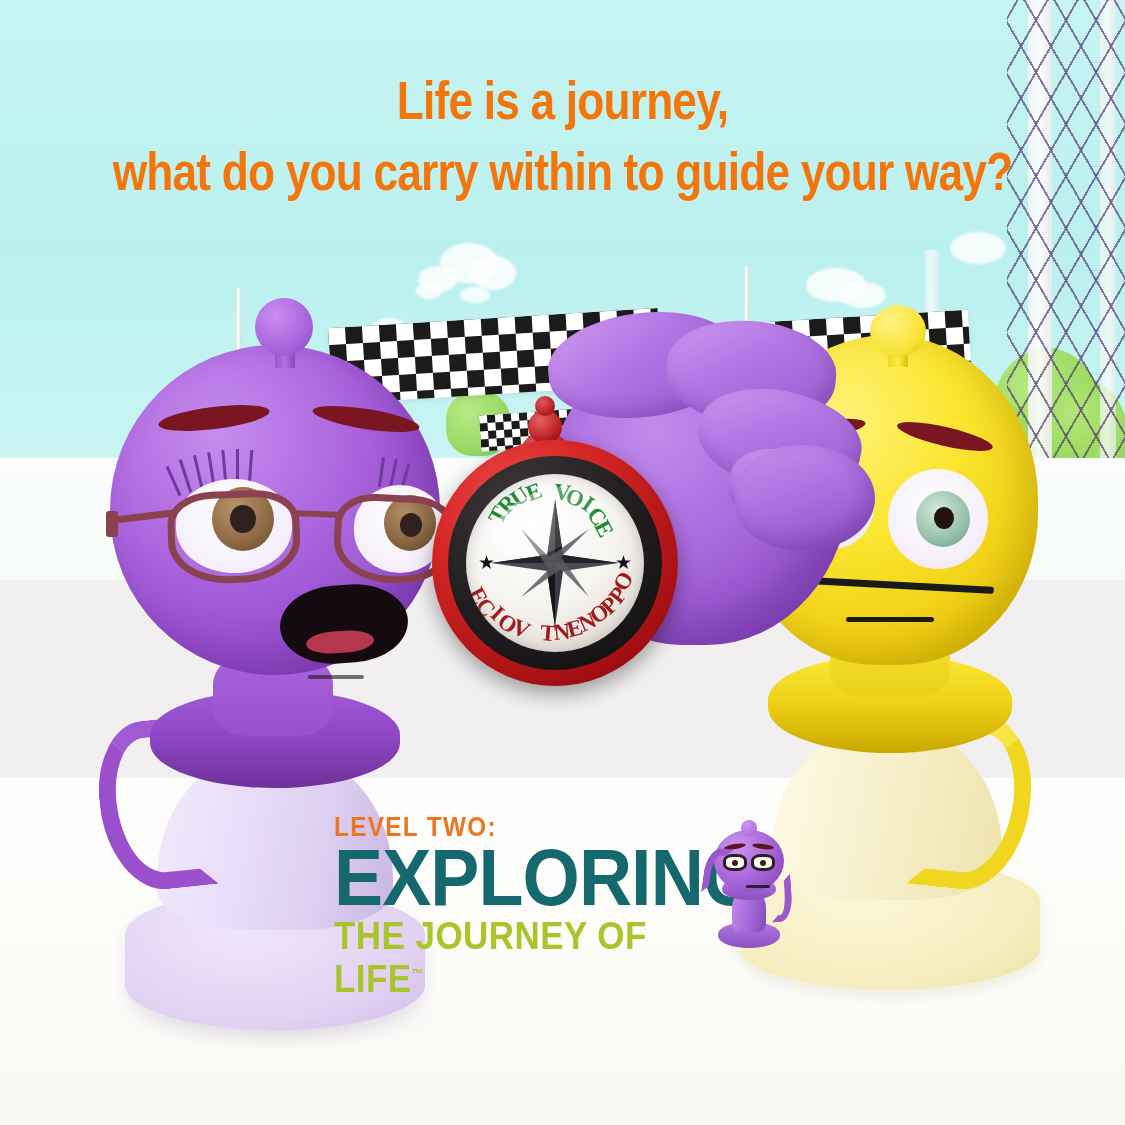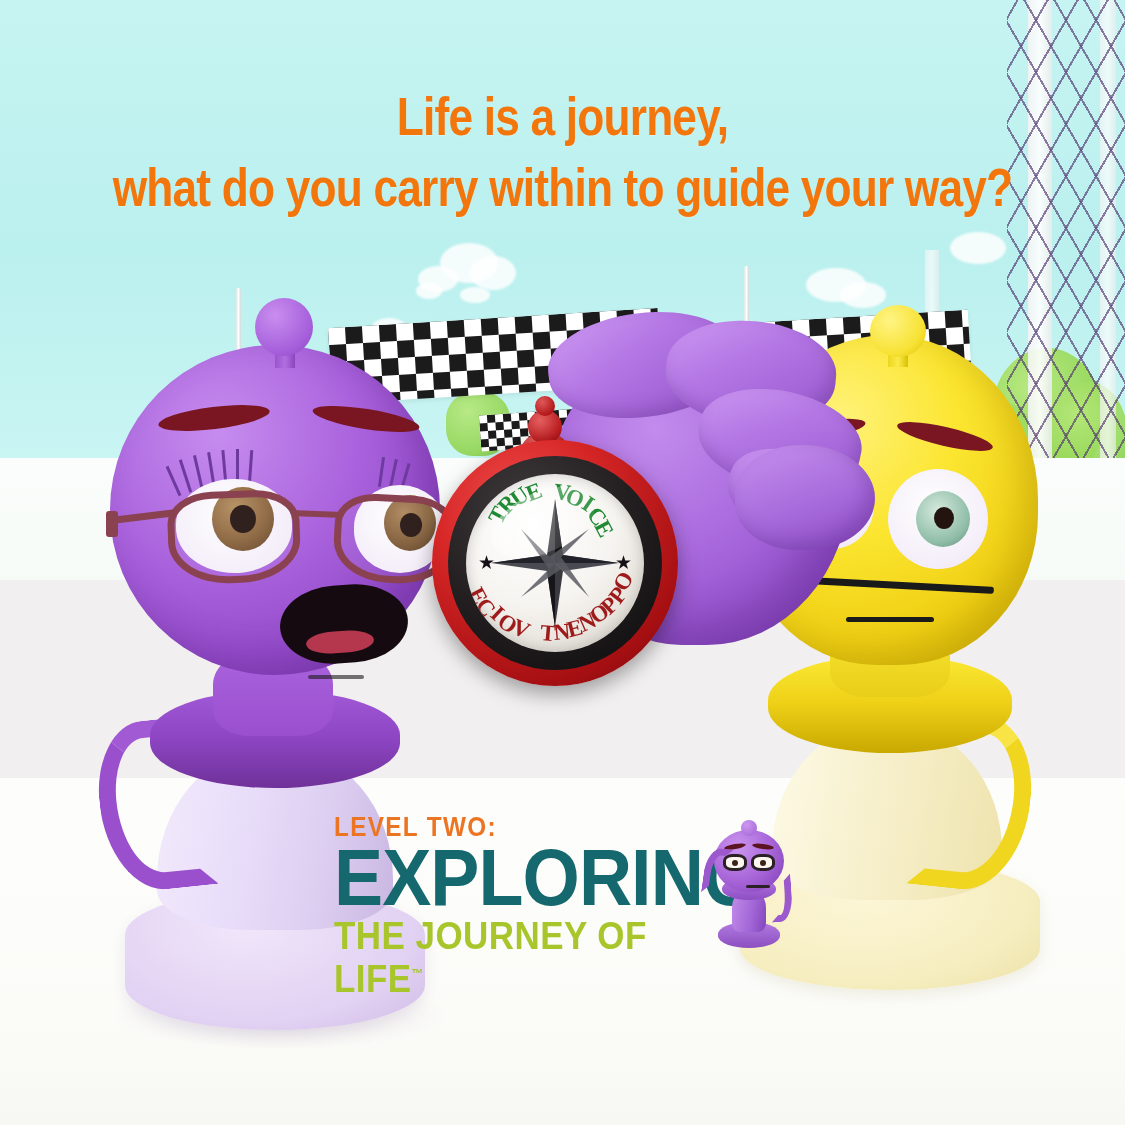--- a/index.html
+++ b/index.html
@@ -250,21 +250,21 @@
     position:absolute; left:96px; top:-30px; width:34px; height:34px; border-radius:50%;
     background:radial-gradient(circle at 35% 30%, #e46060, #b81a1d 68%, #7d0d0f);
   }
   #compass .bulb3{
     position:absolute; left:88px; top:-8px; width:50px; height:42px; border-radius:50% 50% 45% 45%;
     background:radial-gradient(circle at 35% 28%, #e96565, #bb1c20 68%, #800e10);
   }
 
   
   #title{
-    position:absolute; left:0; top:88px; width:1125px; text-align:center;
+    position:absolute; left:0; top:72px; width:1125px; text-align:center;
     z-index:40; pointer-events:none;
   }
   #title .line{
     font-family:"Liberation Sans Narrow","Liberation Sans", sans-serif;
     color:#F2760C; font-weight:700; line-height:1.05;
     letter-spacing:-1px;
     text-shadow:0 1px 0 rgba(255,255,255,.25);
     transform:scaleX(.82); transform-origin:center;
     white-space:nowrap;
   }

